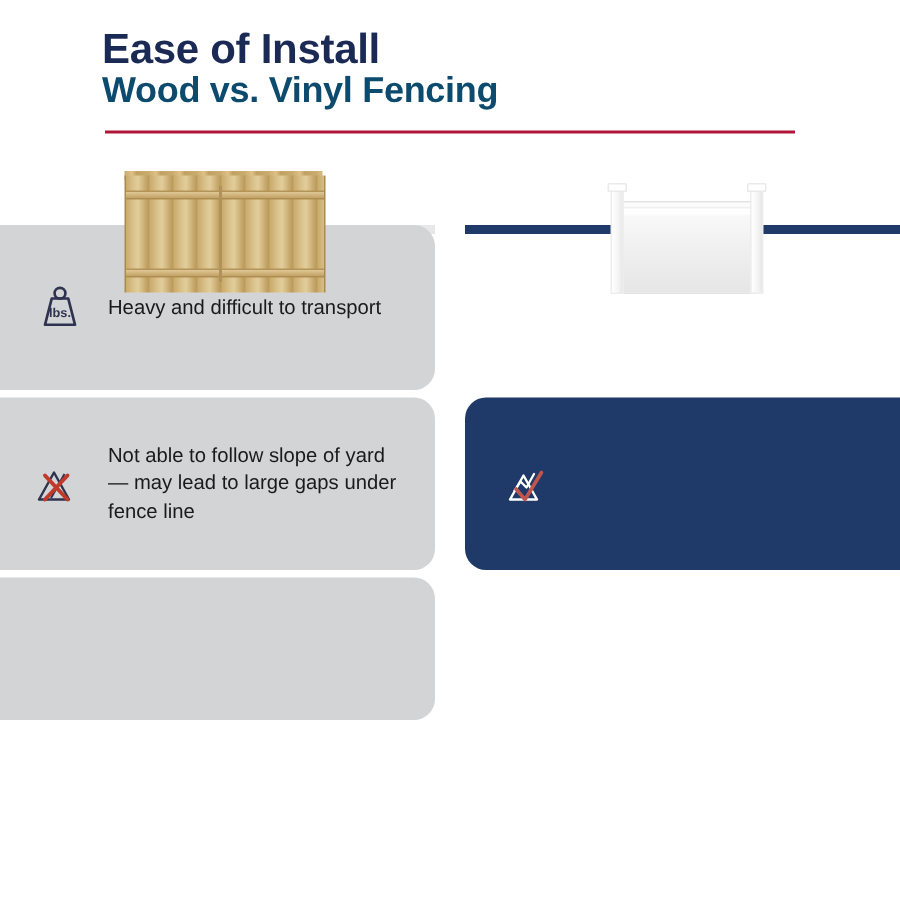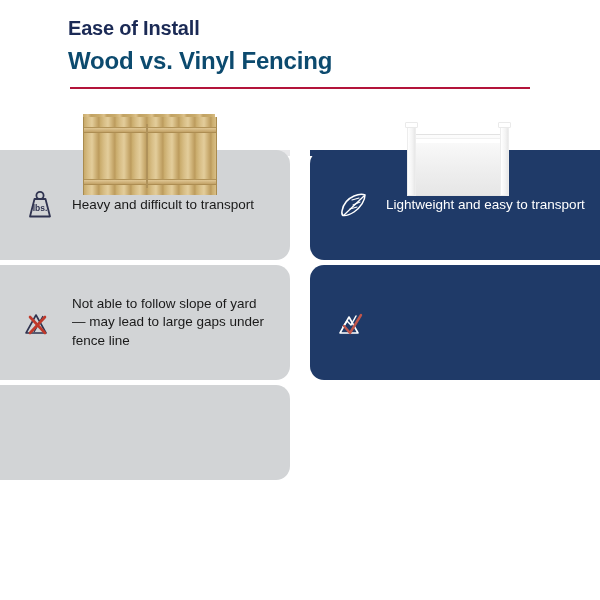--- a/index.html
+++ b/index.html
@@ -20,21 +20,21 @@
     position: absolute;
     left: 0;
     top: 0;
     width: 600px;
     height: 110px;
   }
   #title-primary {
     position: absolute;
     left: 68px;
     top: 17px;
-    font-size: 20px;
+    font-size: 28px;
     font-weight: bold;
     color: #1b2a55;
     letter-spacing: -0.2px;
     white-space: nowrap;
   }
   #title-secondary {
     position: absolute;
     left: 68px;
     top: 47px;
     font-size: 24px;
@@ -286,33 +286,20 @@
     <div class="vinyl-fence">
       <div class="vinyl-panel"></div>
       <div class="vinyl-rail"></div>
       <div class="vinyl-post left"></div>
       <div class="vinyl-post right"></div>
       <div class="vinyl-cap left"></div>
       <div class="vinyl-cap right"></div>
     </div>
   </div>
 
-  <div class="card vinyl r1">
-    <div class="card-icon">
-      <svg width="38" height="34" viewBox="0 0 38 34">
-        <path d="M30 7 C30 7 26 5 19 8 C12 11 8 17 7 23 C6.4 26.5 8 27.5 8 27.5
-                 C8 27.5 13 28 19 24 C26 19.5 30 12 30 7 Z" fill="none" stroke="#ffffff" stroke-width="1.5" stroke-linejoin="round"></path>
-        <path d="M29 8 L9 27" stroke="#ffffff" stroke-width="1.3" stroke-linecap="round"></path>
-        <path d="M24 10 L17 12" stroke="#ffffff" stroke-width="1.1" stroke-linecap="round"></path>
-        <path d="M25 14 L18 17" stroke="#ffffff" stroke-width="1.1" stroke-linecap="round"></path>
-        <path d="M22 19 L15 21" stroke="#ffffff" stroke-width="1.1" stroke-linecap="round"></path>
-      </svg>
-    </div>
-    <div class="card-text">Lightweight and easy to transport</div>
-  </div>
 
   <div class="card vinyl r2">
     <div class="card-icon">
       <svg width="38" height="34" viewBox="0 0 38 34">
         <path d="M5 27 L14 11 L23 27 Z" fill="none" stroke="#ffffff" stroke-width="1.6" stroke-linejoin="round"></path>
         <path d="M8 21 L12 15 L16 19 L21 10" fill="none" stroke="#ffffff" stroke-width="1.5" stroke-linecap="round" stroke-linejoin="round"></path>
         <path d="M9 20 L15 27 L26 9" fill="none" stroke="#c0564b" stroke-width="2.4" stroke-linecap="round" stroke-linejoin="round"></path>
       </svg>
     </div>
   </div>

